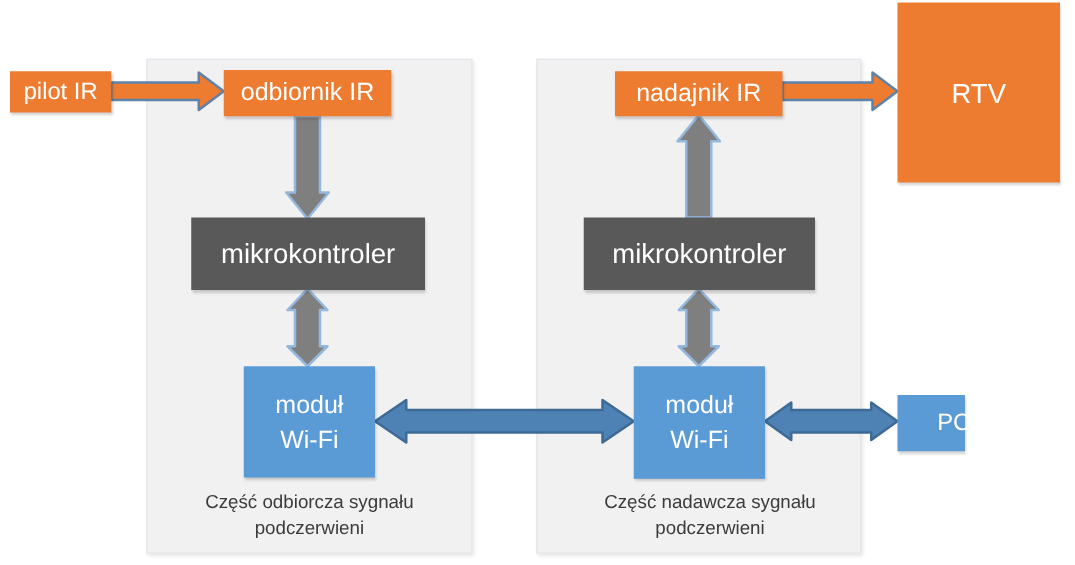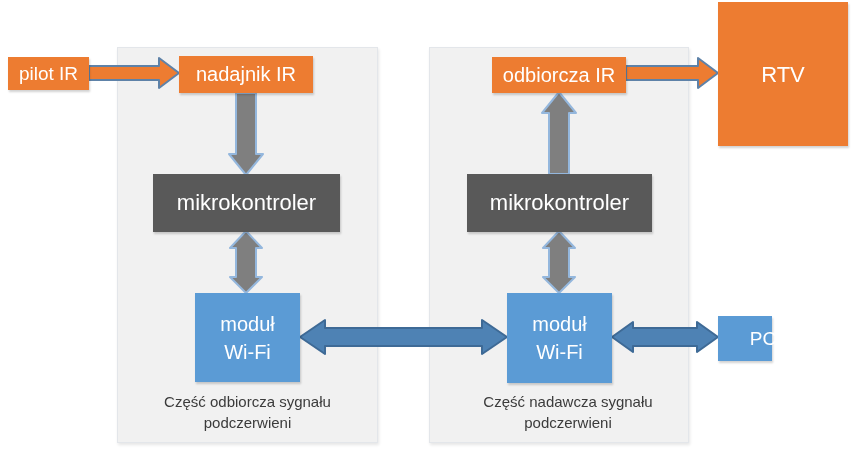--- a/index.html
+++ b/index.html
@@ -85,34 +85,34 @@
     <path d="M559,231 L543,248 H549 V277 H543 L559,293 L575,277 H569 V248 H575 Z" stroke-width="2" stroke-linejoin="round" fill="#7F7F7F" stroke="#94B7DD"></path>
     <path d="M300,337 L325,320 V328 H482 V320 L507,337 L482,354 V346 H325 V354 Z" stroke-width="2" stroke-linejoin="round" fill="#4E82B4" stroke="#3E6A96"></path>
     <path d="M612,337 L633,322 V328 H697 V322 L718,337 L697,352 V346 H633 V352 Z" stroke-width="2" stroke-linejoin="round" fill="#4E82B4" stroke="#3E6A96"></path>
   </svg>
 
   <div class="box box-pilot-ir" style="background-color: rgb(237, 124, 49); color: rgb(255, 255, 255); align-items: center;">
     <span>pilot IR</span>
   </div>
 
   <div class="box box-odbiornik-ir" style="background-color: rgb(237, 124, 49); color: rgb(255, 255, 255);">
-    <span>nadajnik IR</span>
+    <span>odbiornik IR</span>
   </div>
 
   <div class="box box-mikro-rx" style="background-color: rgb(89, 89, 89); color: rgb(255, 255, 255);">
     <span>mikrokontroler</span>
   </div>
 
   <div class="box box-wifi-rx" style="background-color: rgb(91, 155, 213); color: rgb(255, 255, 255);">
     <span>moduł</span>
     <span>Wi-Fi</span>
   </div>
 
   <div class="box box-nadajnik-ir" style="background-color: rgb(237, 124, 49); color: rgb(255, 255, 255);">
-    <span>odbiorcza IR</span>
+    <span>nadajnik IR</span>
   </div>
 
   <div class="box box-rtv" style="background-color: rgb(237, 124, 49); color: rgb(255, 255, 255);">
     <span>RTV</span>
   </div>
 
   <div class="box box-mikro-tx" style="background-color: rgb(89, 89, 89); color: rgb(255, 255, 255);">
     <span>mikrokontroler</span>
   </div>
 

